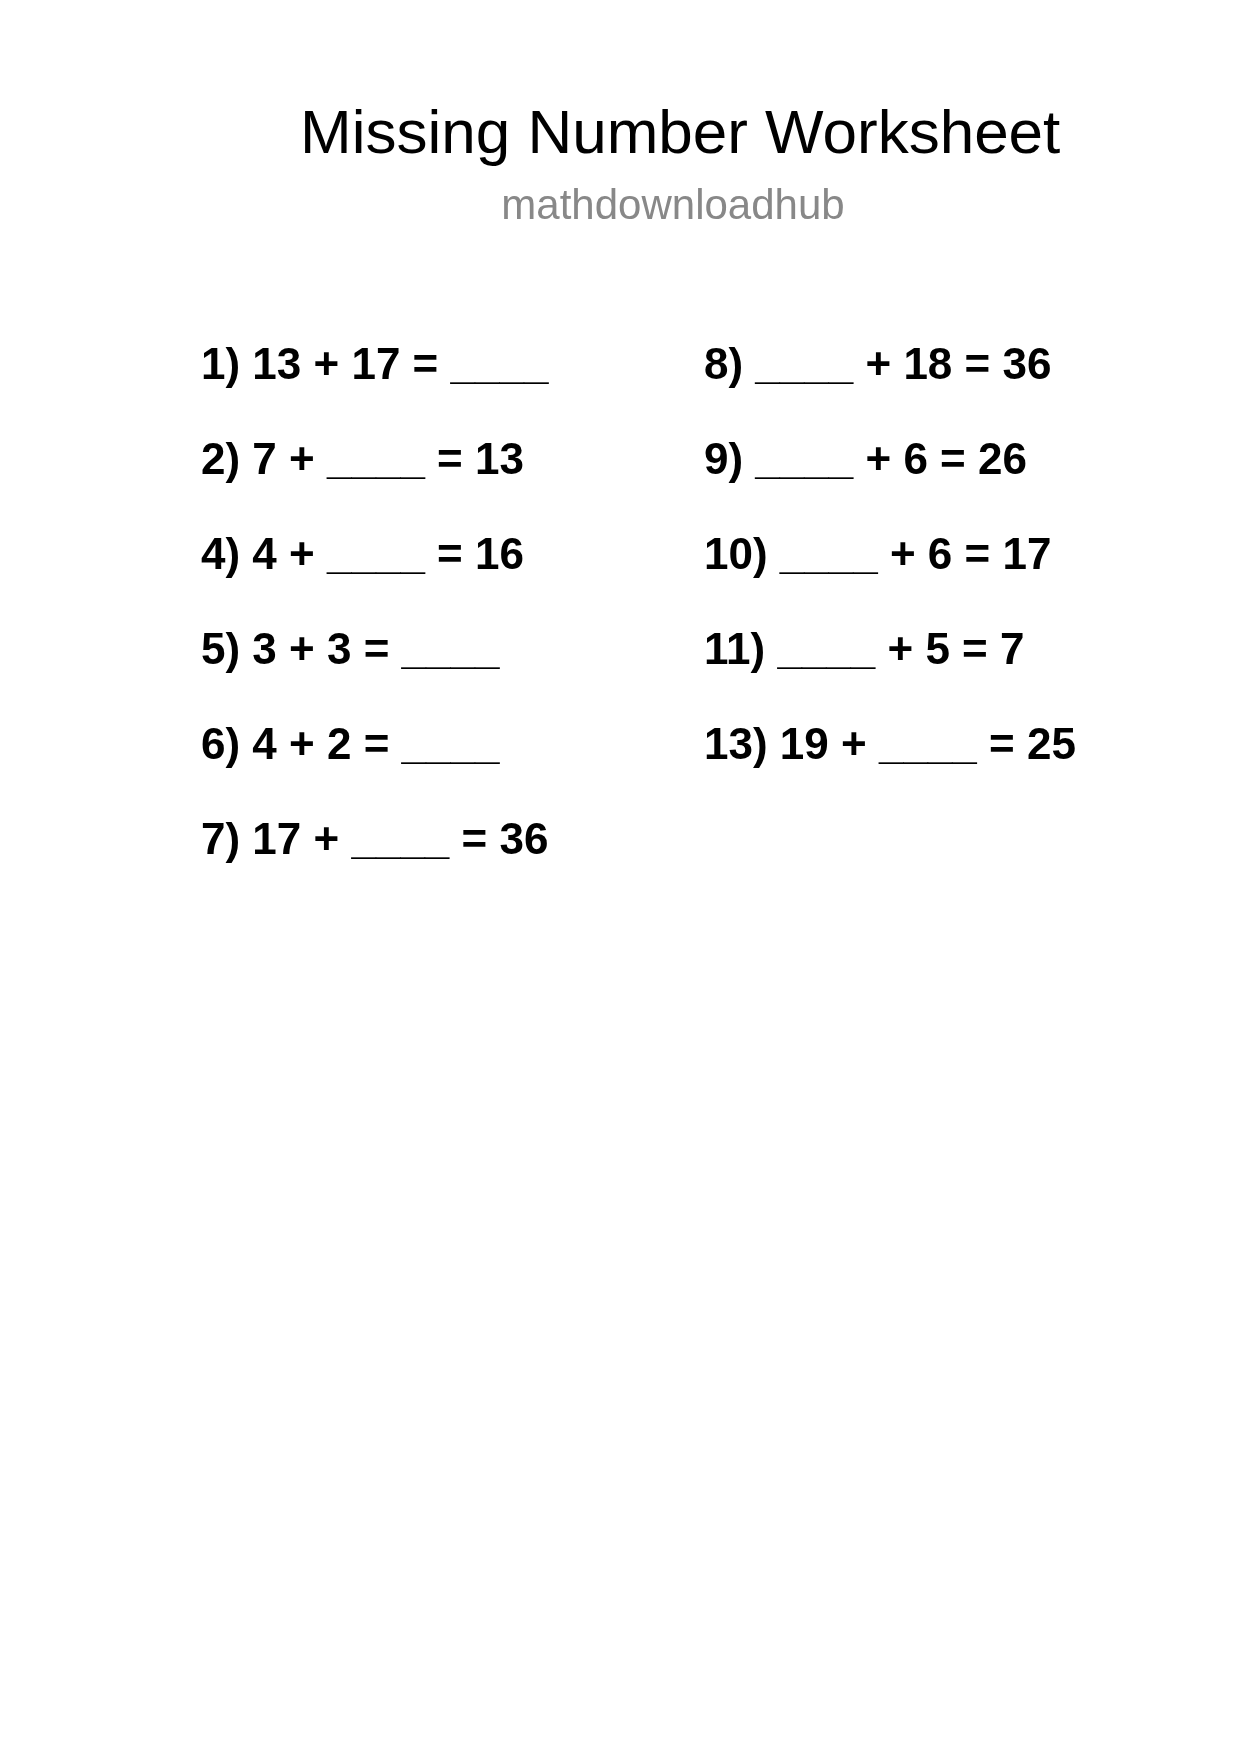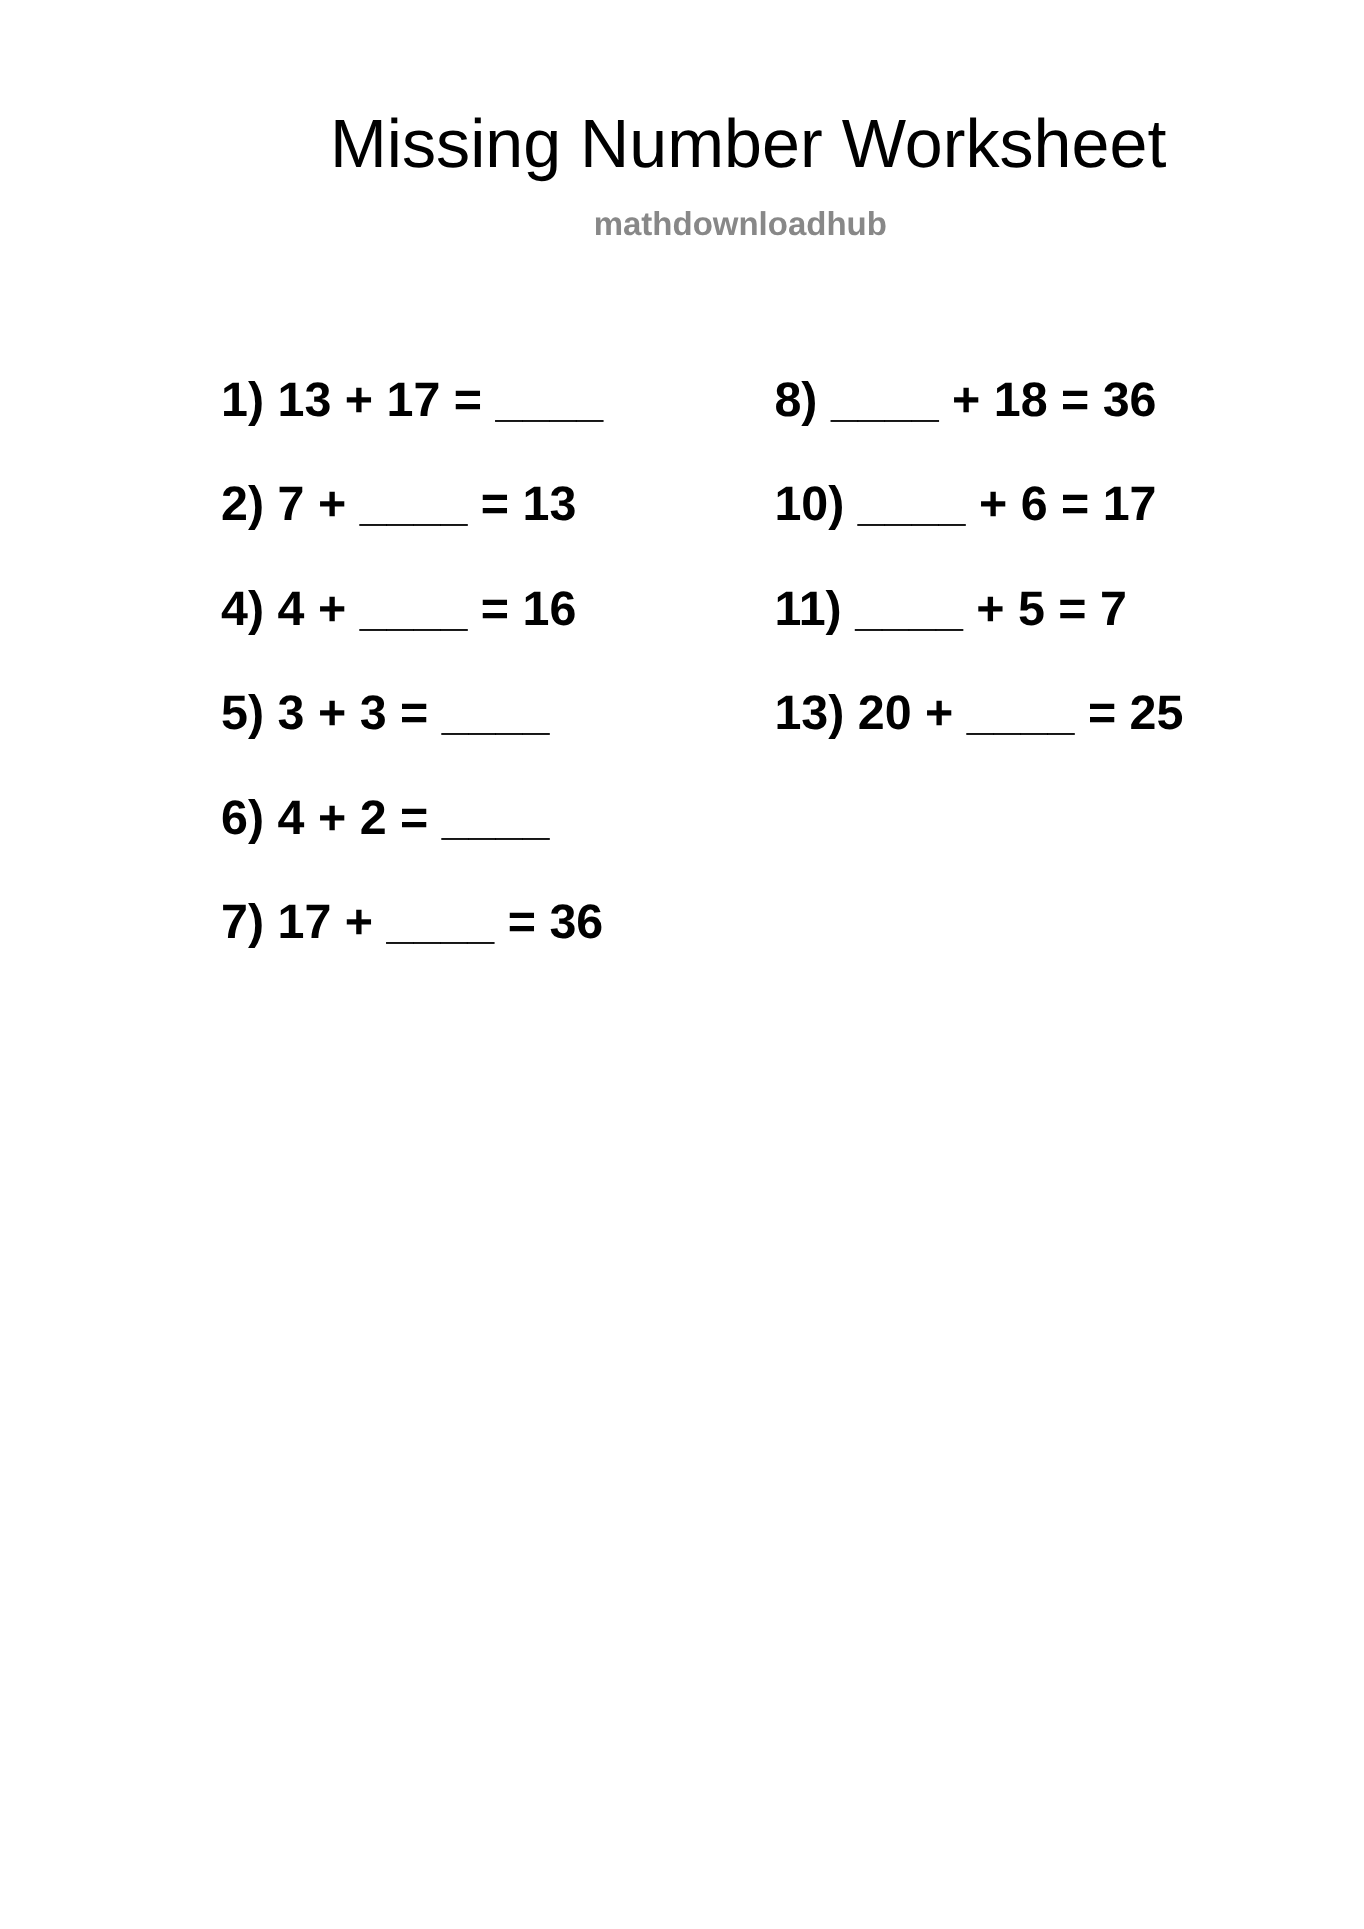--- a/index.html
+++ b/index.html
@@ -32,25 +32,24 @@
       line-height: 72px;
       color: #000000;
       white-space: nowrap;
     }
     .subtitle {
       position: absolute;
       left: 300px;
       width: 746px;
       top: 180px;
       text-align: center;
-      font-size: 30px;
+      font-size: 42px;
       line-height: 50px;
       color: #888888;
       white-space: nowrap;
-      font-weight: bold;
     }
     .column {
       position: absolute;
       top: 334px;
     }
     .column.left { left: 201px; }
     .column.right { left: 704px; }
     .problem {
       height: 95px;
       font-size: 44px;
@@ -71,17 +70,18 @@
     <div class="problem">1) 13 + 17 = ____</div>
     <div class="problem">2) 7 + ____ = 13</div>
     <div class="problem">4) 4 + ____ = 16</div>
     <div class="problem">5) 3 + 3 = ____</div>
     <div class="problem">6) 4 + 2 = ____</div>
     <div class="problem">7) 17 + ____ = 36</div>
   </div>
 
   <div class="column right">
     <div class="problem">8) ____ + 18 = 36</div>
+    <div class="problem">9) ____ + 6 = 26</div>
     <div class="problem">10) ____ + 6 = 17</div>
     <div class="problem">11) ____ + 5 = 7</div>
-    <div class="problem">13) 20 + ____ = 25</div>
+    <div class="problem">13) 19 + ____ = 25</div>
   </div>
 </div>
 
 </body></html>

